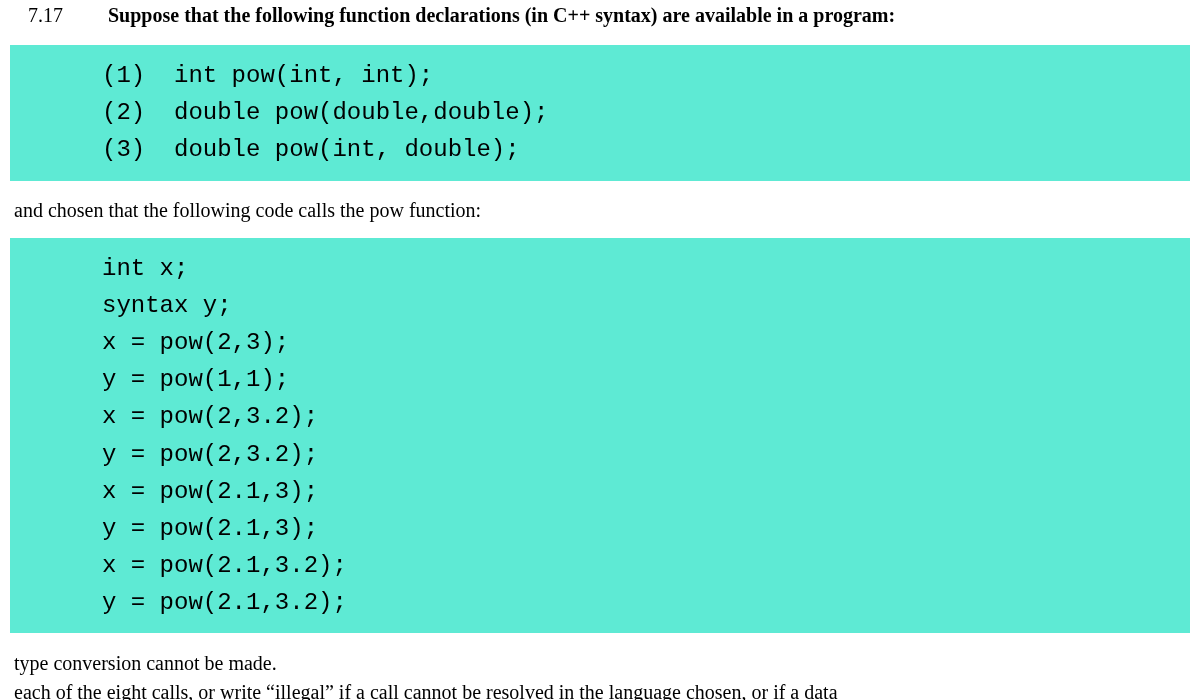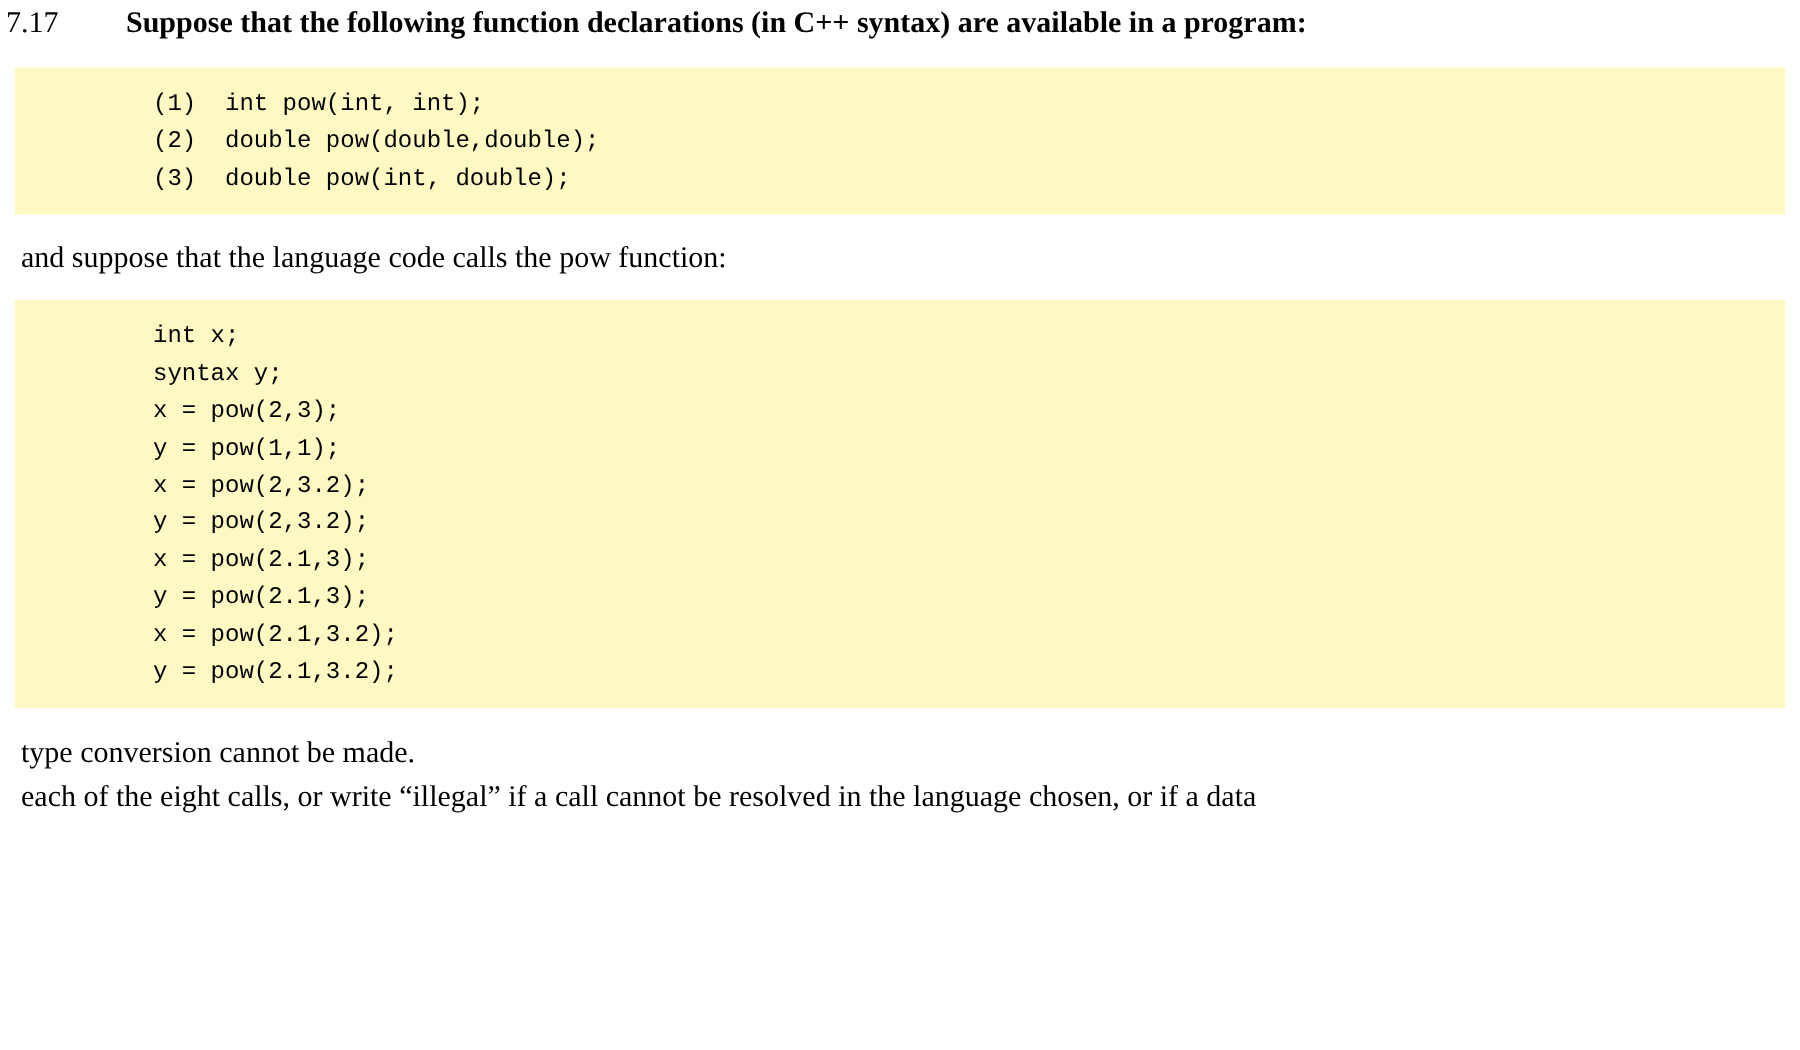--- a/index.html
+++ b/index.html
@@ -8,36 +8,36 @@
     font-family: Georgia, 'Times New Roman', serif;
     font-size: 20px;
     color: #000;
     background: #fff;
     width: 1200px;
     height: 700px;
     overflow: hidden;
   }
   .problem-header {
     display: flex;
-    padding: 4px 20px 12px 4px;
+    padding: 4px 20px 12px 28px;
   }
   .problem-number {
     width: 80px;
     flex: none;
   }
   .problem-text {
     flex: 1;
     font-weight: bold;
   }
   .code-block {
-    background: #fef9c3;
+    background: #5eead4;
     margin: 6px 10px 10px 10px;
     padding: 12px 0 12px 92px;
     font-family: 'Courier New', Courier, monospace;
-    font-size: 16px;
+    font-size: 24px;
     line-height: 1.55;
     white-space: pre;
   }
   .intertext {
     padding: 8px 14px 10px 14px;
     font-family: Georgia, 'Times New Roman', serif;
   }
   .mono {
     font-family: Liberation Serif, serif;
   }
@@ -65,21 +65,21 @@
 <div class="problem-header">
   <div class="problem-number">7.17</div>
   <div class="problem-text">Suppose that the following function declarations (in C++ syntax) are available in a program:</div>
 </div>
 
 <div class="code-block"><span>(1)  int pow(int, int);</span>
 <span>(2)  double pow(double,double);</span>
 <span>(3)  double pow(int, double);</span></div>
 
 <div class="intertext">
-  <span>and suppose that the language code calls the </span><span class="mono">pow  function:</span>
+  <span>and chosen that the following code calls the </span><span class="mono">pow  function:</span>
 </div>
 
 <div class="code-block"><span>int x;</span>
 <span>syntax y;</span>
 <span>x = pow(2,3);</span>
 <span>y = pow(1,1);</span>
 <span>x = pow(2,3.2);</span>
 <span>y = pow(2,3.2);</span>
 <span>x = pow(2.1,3);</span>
 <span>y = pow(2.1,3);</span>

